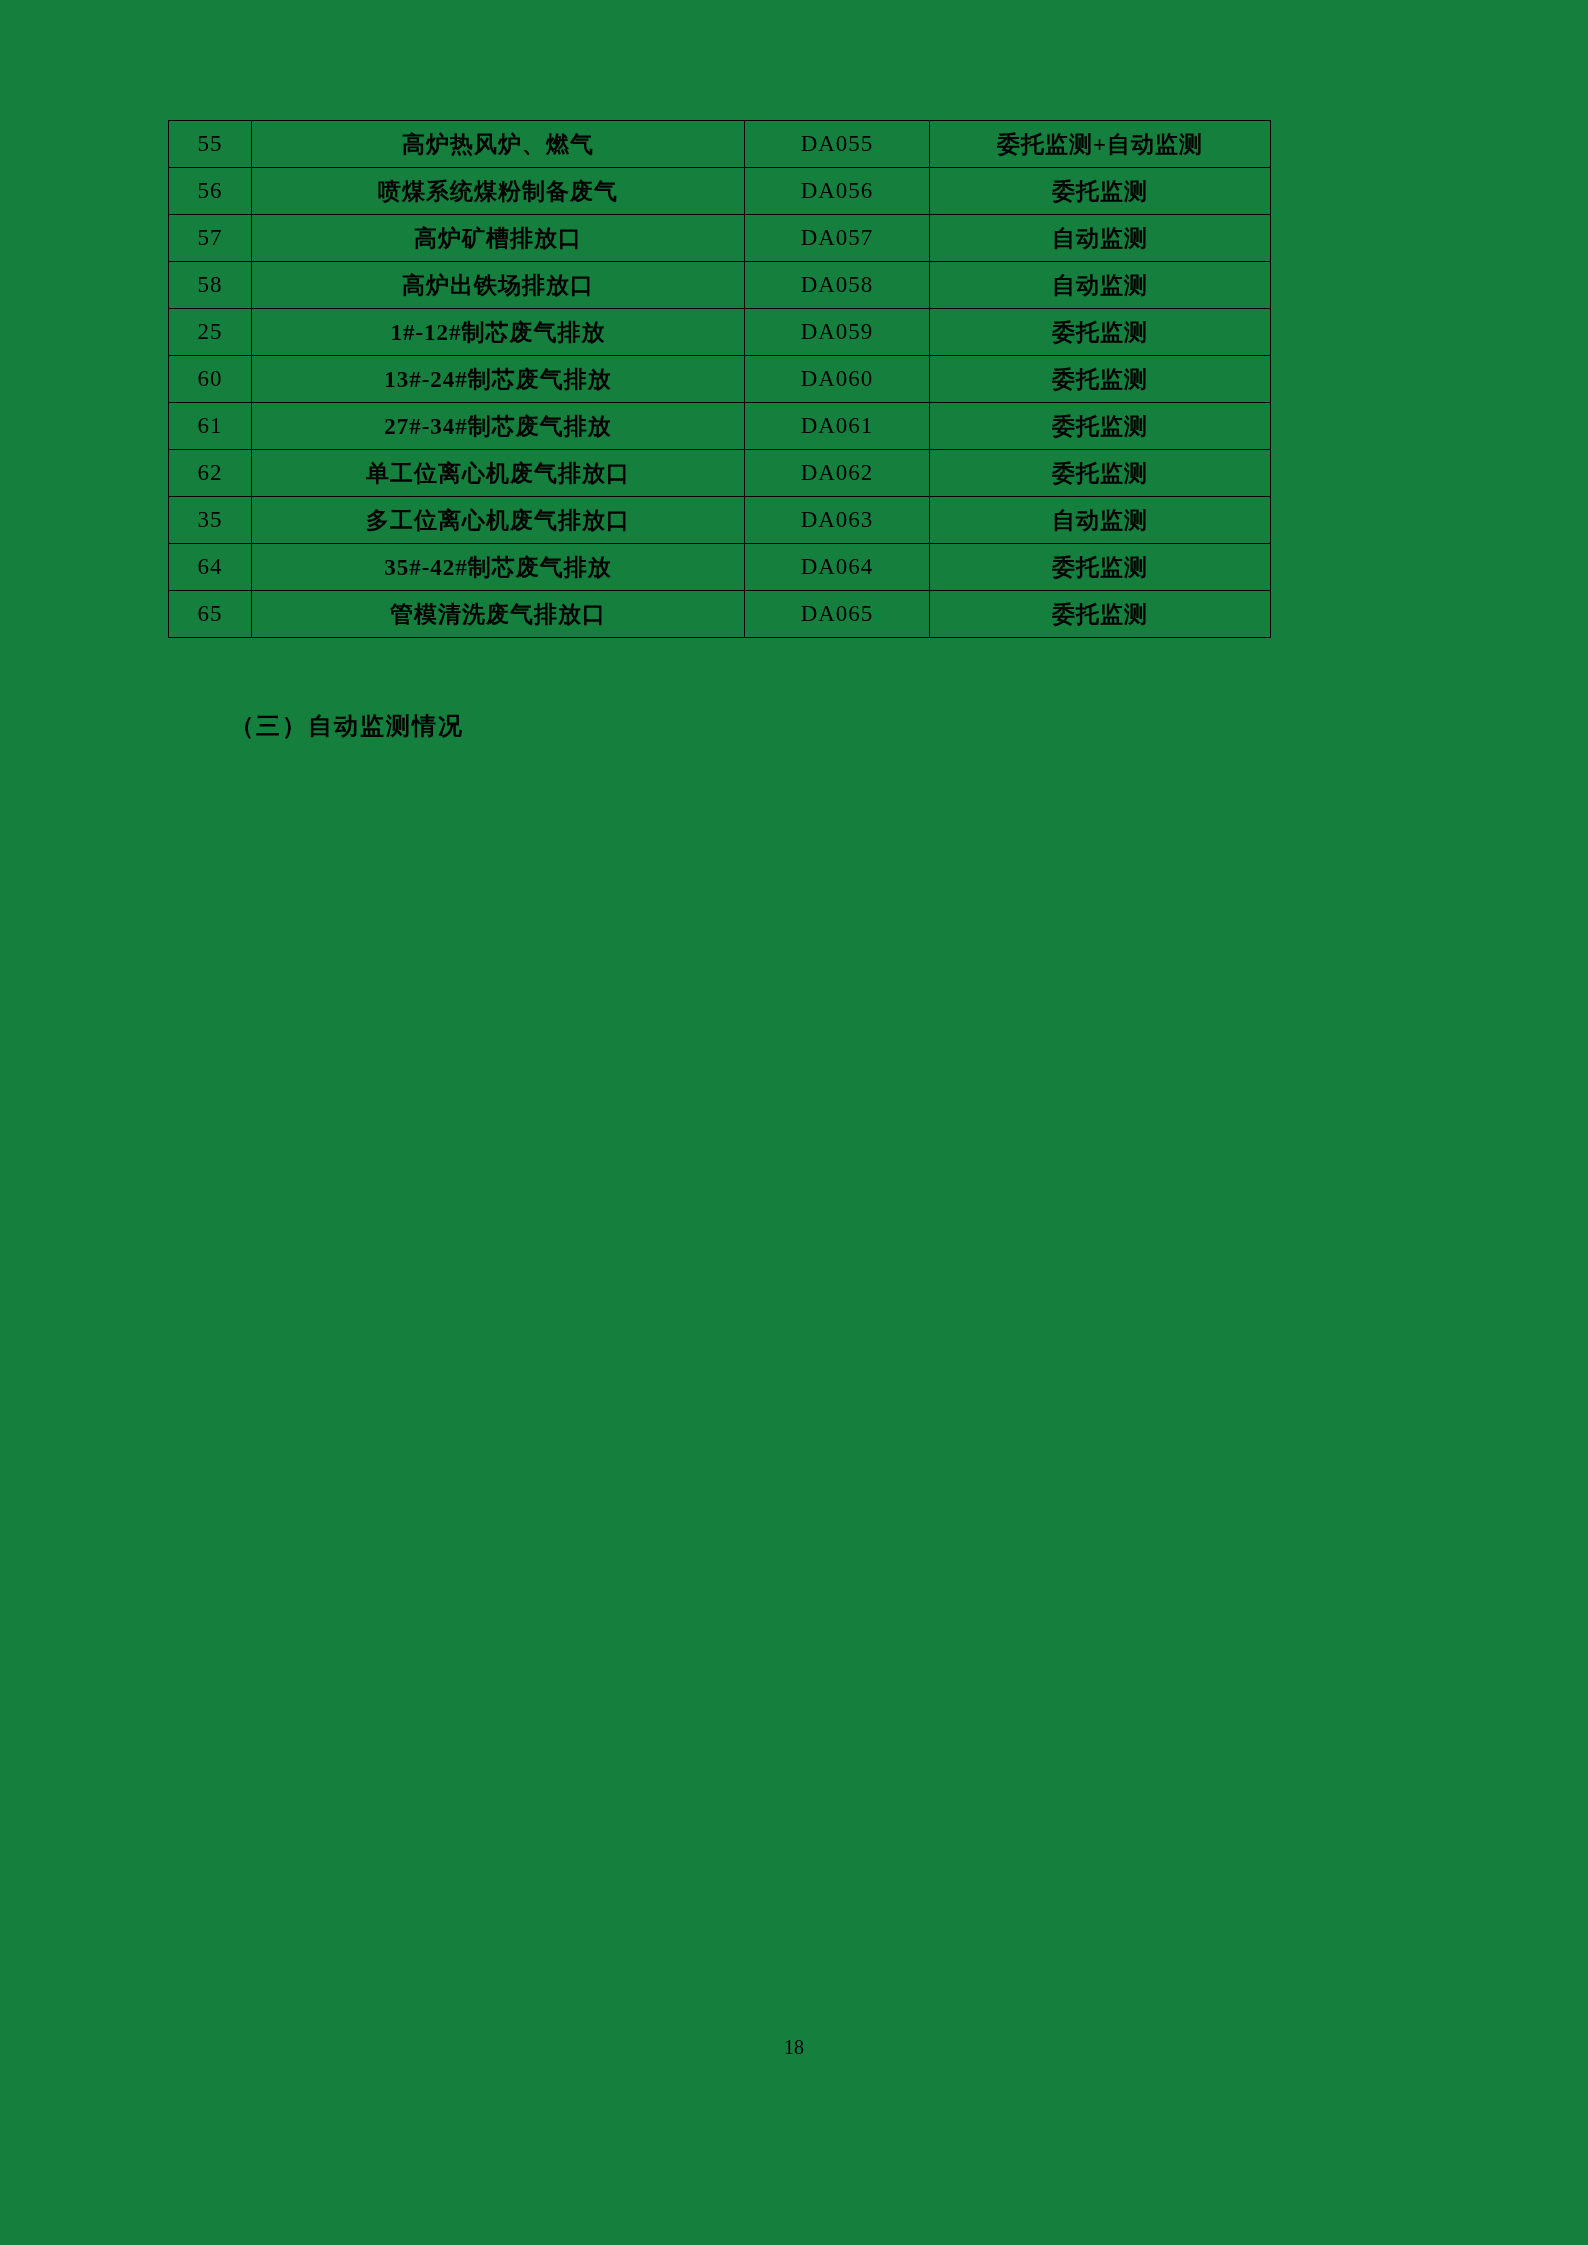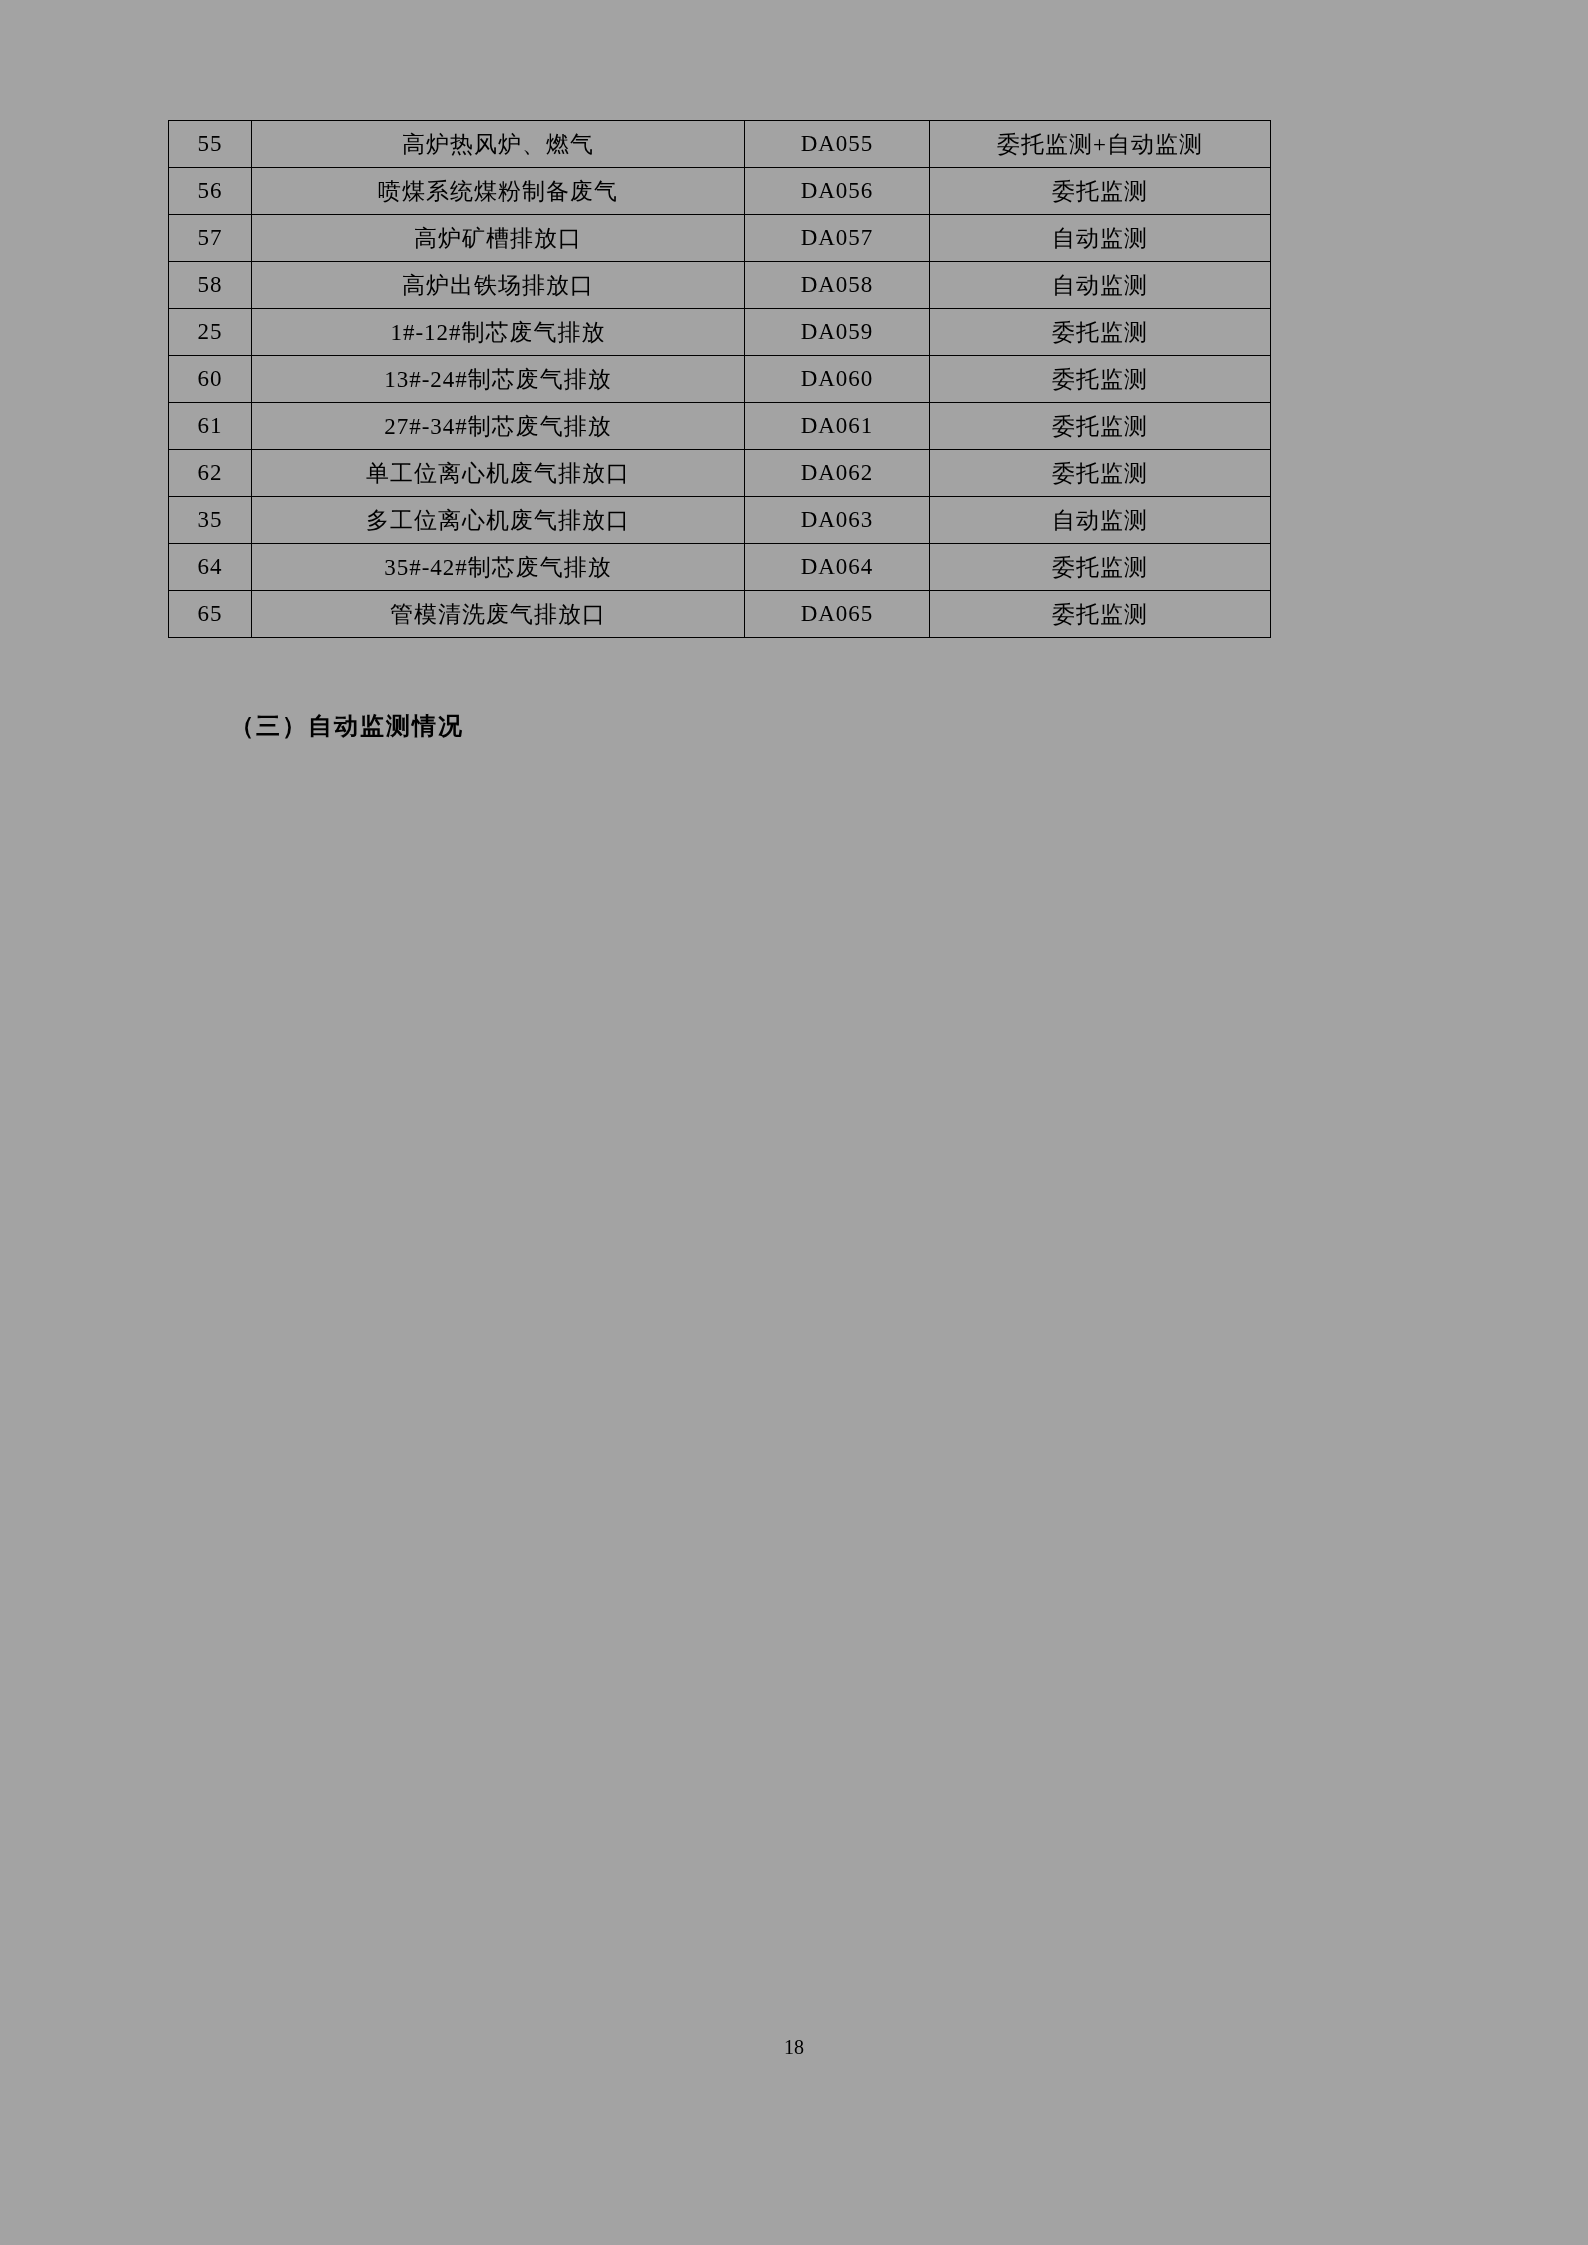--- a/index.html
+++ b/index.html
@@ -13,21 +13,21 @@
     font-family: "Liberation Serif", serif;
     color: #000000;
     position: relative;
     overflow: hidden;
   }
   .page {
     position: absolute;
     top: 0; left: 0;
     width: 1588px;
     height: 2245px;
-    background: #a3a3a3;
+    background: #15803d;
   }
   .content {
     position: absolute;
     left: 168px;
     top: 120px;
     width: 1082px;
   }
   
   table.outlet-table {
     border-collapse: collapse;
@@ -45,20 +45,21 @@
     padding: 0 2px;
   }
   table.outlet-table td.col-no { width: 78px; }
   table.outlet-table td.col-name { width: 488px; }
   table.outlet-table td.col-code { width: 180px; }
   table.outlet-table td.col-type { width: 336px; }
   .cn {
     font-family: "DejaVu Sans", "Liberation Sans", sans-serif;
     font-size: 22px;
     letter-spacing: 2px;
+    font-weight: bold;
   }
   
   .section-heading {
     margin-top: 72px;
     margin-left: 62px;
     font-family: "DejaVu Sans", "Liberation Sans", sans-serif;
     font-size: 24px;
     font-weight: bold;
     letter-spacing: 2px;
   }

